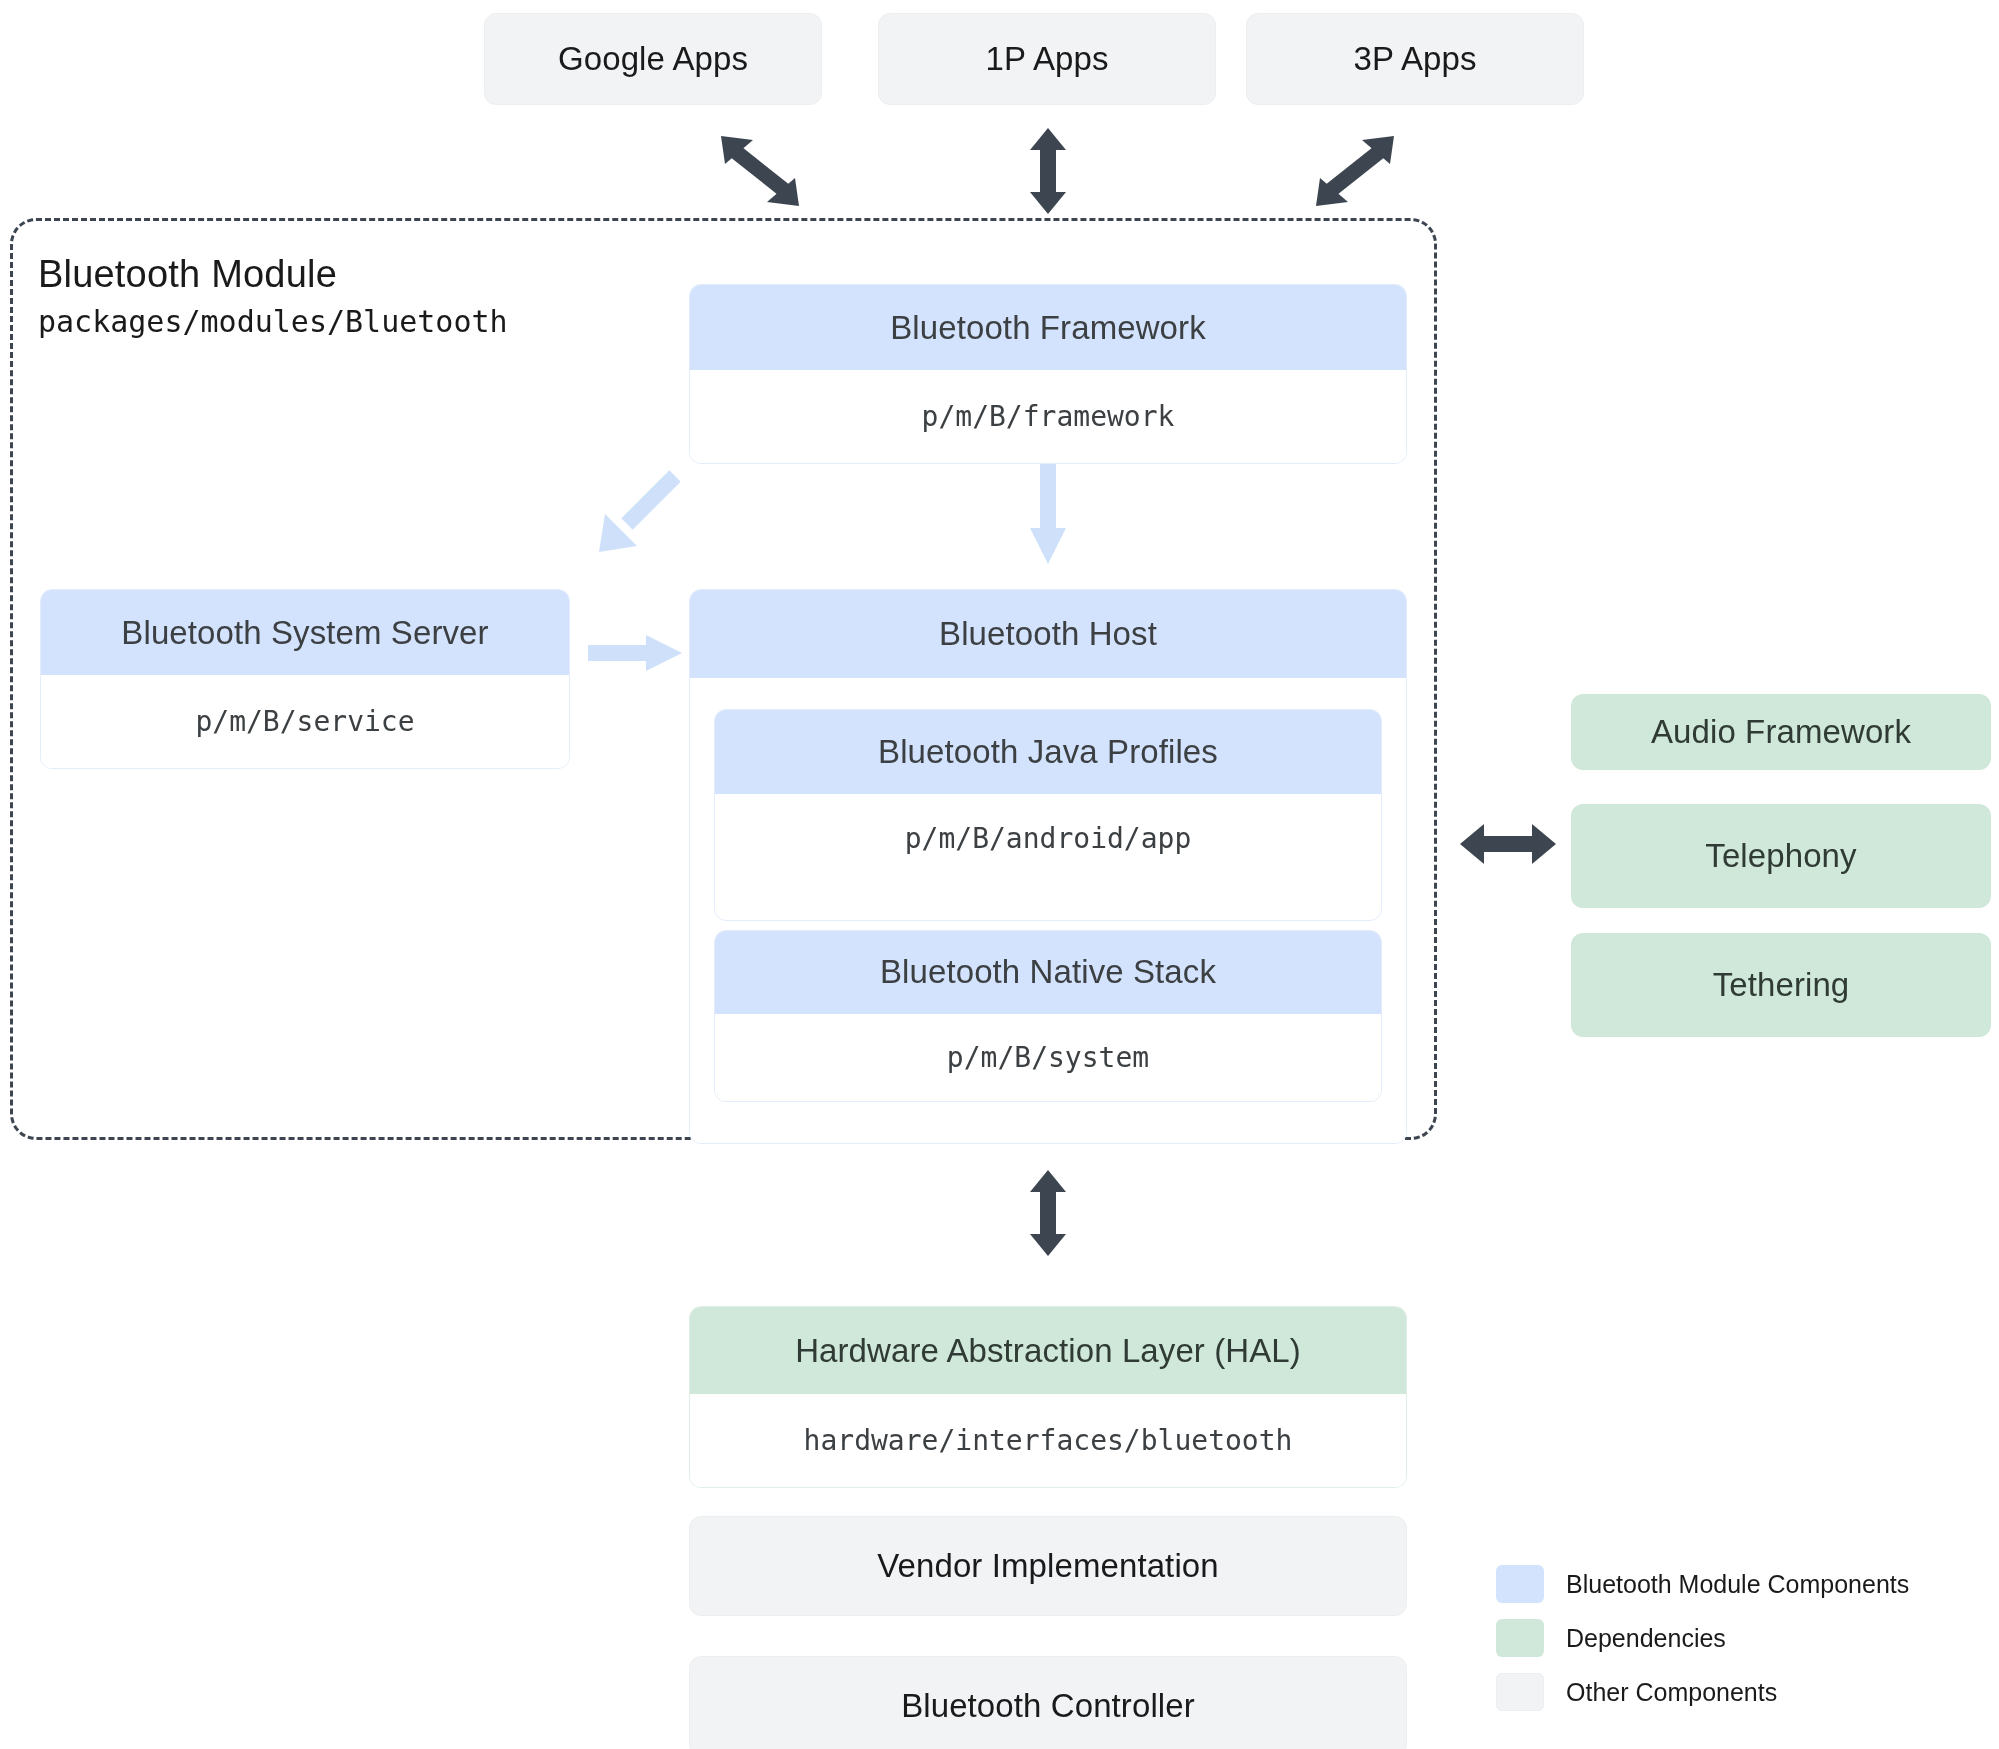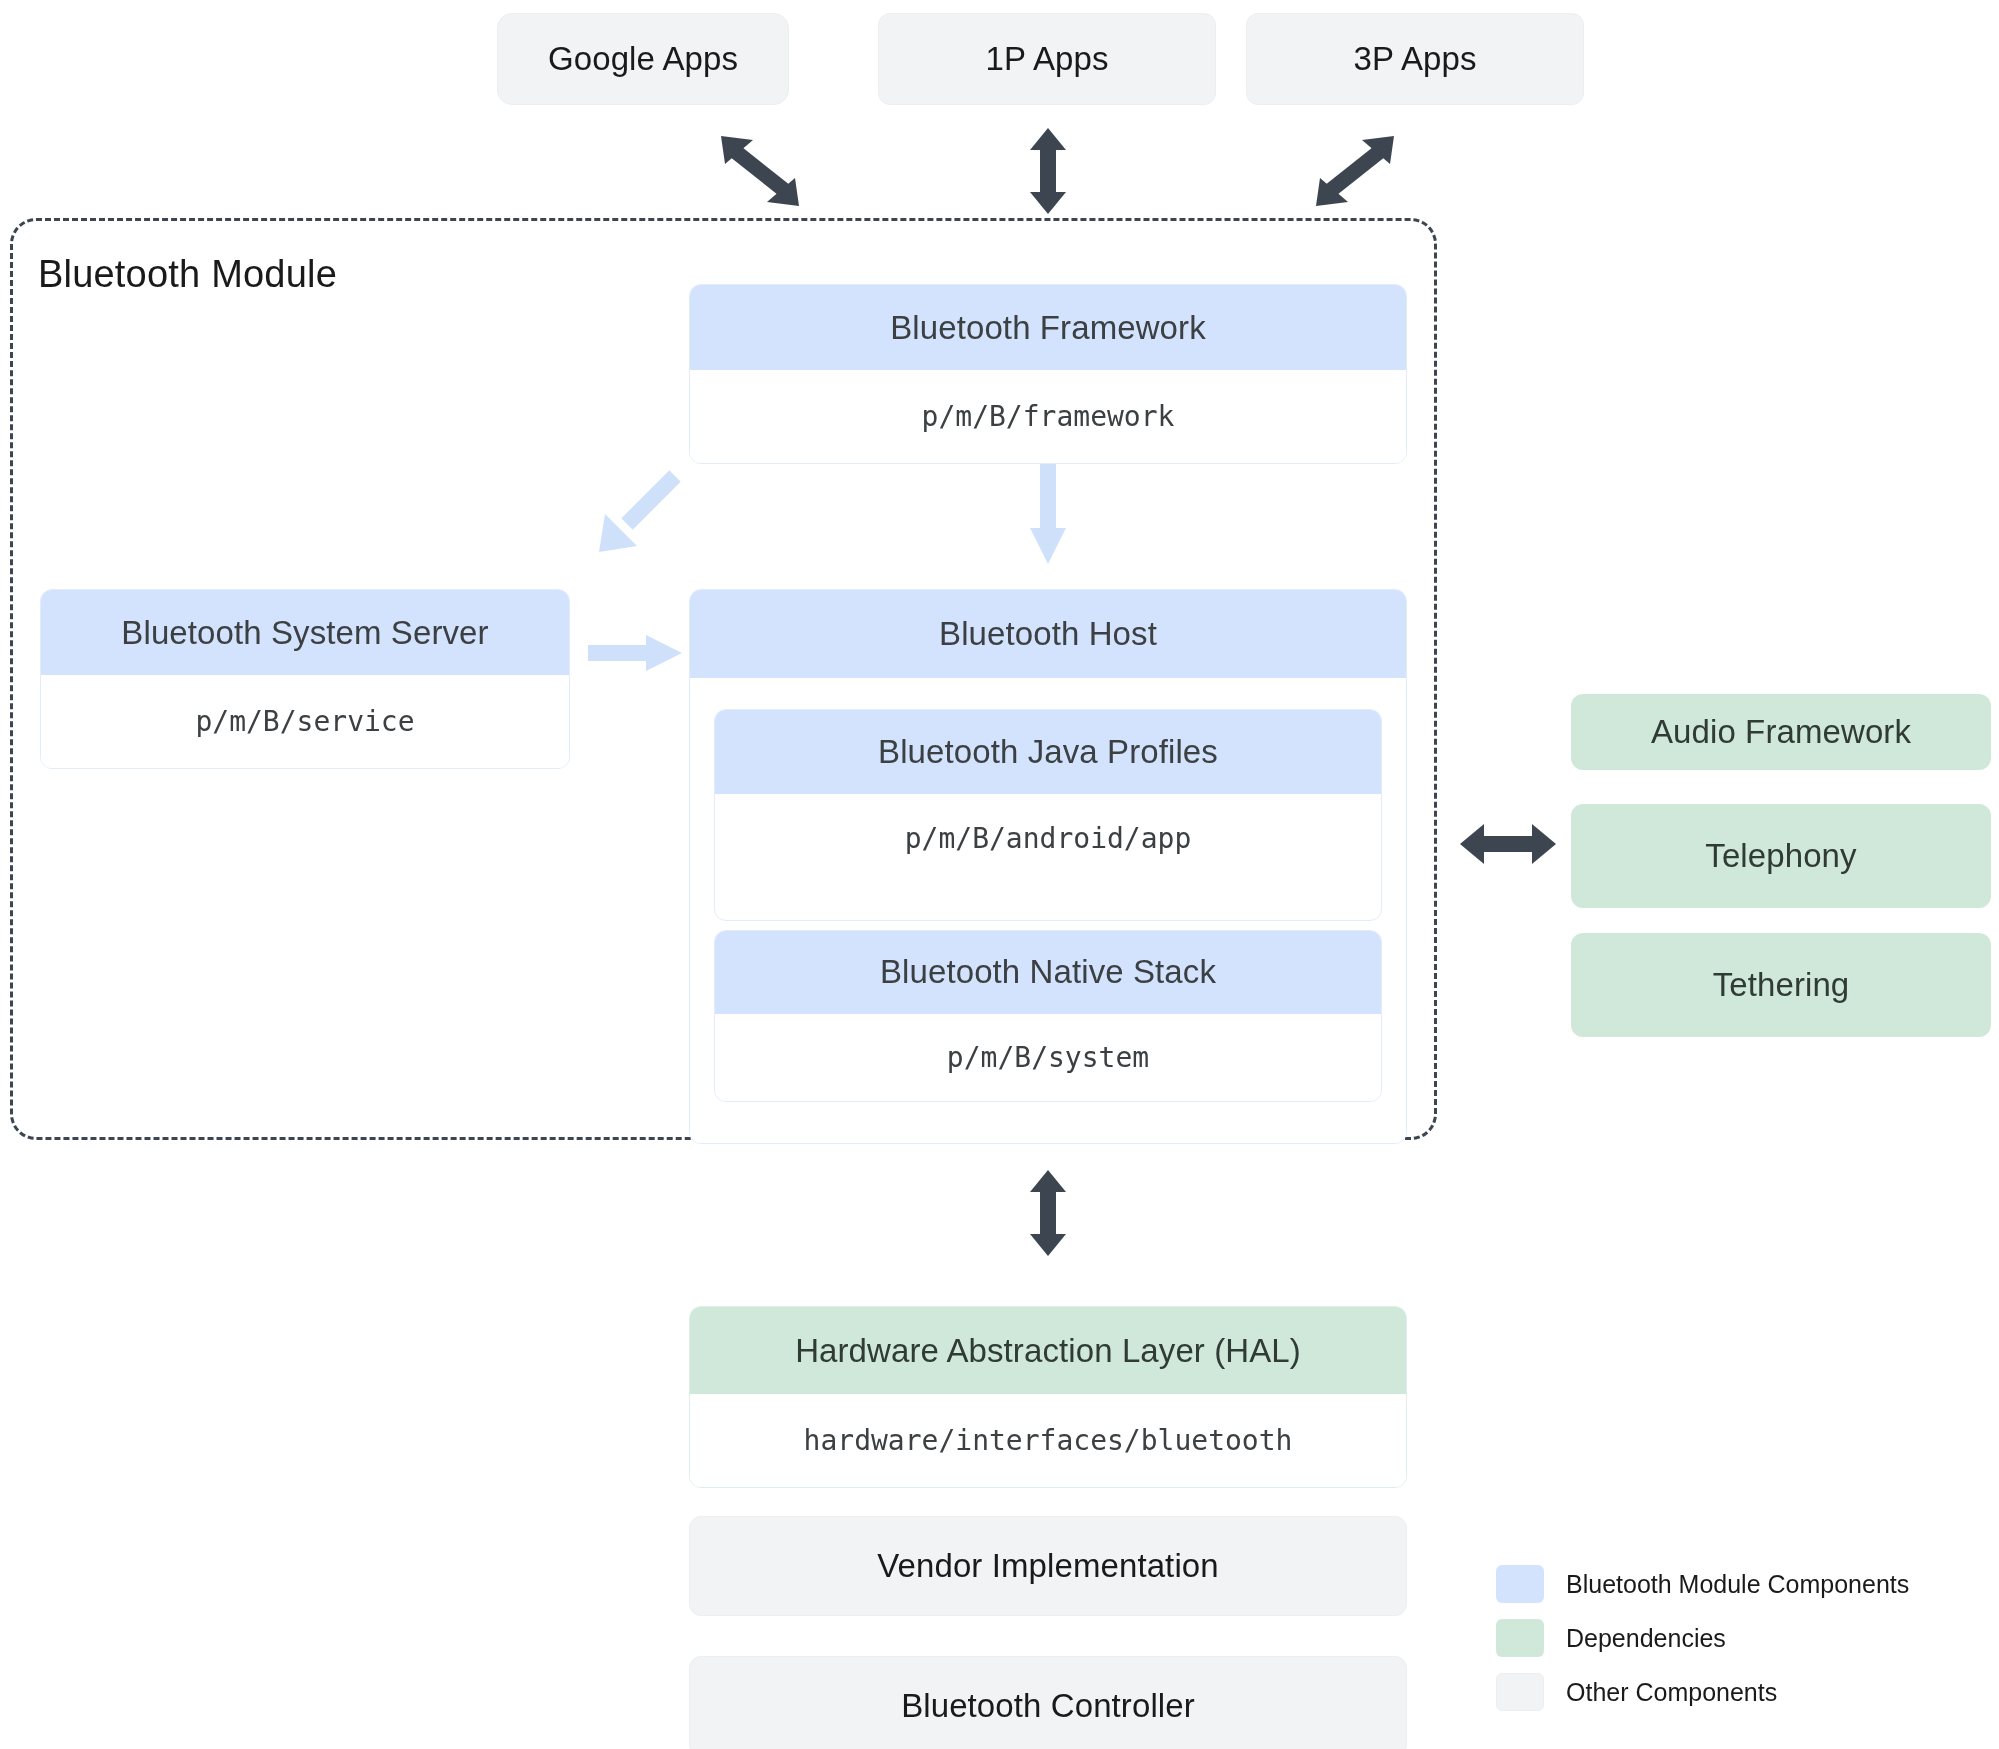--- a/index.html
+++ b/index.html
@@ -124,21 +124,21 @@
     font-size: 25px;
     color: #1a1a1a;
     white-space: nowrap;
   }
 </style>
 </head>
 <body>
 
 <div id="canvas">
 
-  <div class="box grey" style="left:497px; top:13px; width:292px; height:92px;border-radius:15px;">
+  <div class="box grey" style="left:484px; top:13px; width:338px; height:92px;">
     <div class="title" style="height:100%;">Google Apps</div>
   </div>
 
   <div class="box grey" style="left:878px; top:13px; width:338px; height:92px;">
     <div class="title" style="height:100%;">1P Apps</div>
   </div>
 
   <div class="box grey" style="left:1246px; top:13px; width:338px; height:92px;">
     <div class="title" style="height:100%;">3P Apps</div>
   </div>
@@ -168,20 +168,21 @@
       </g>
       <polygon points="6,74 10,46 38,70" fill="#3c4550"></polygon>
       <polygon points="84,4 80,32 52,8" fill="#3c4550"></polygon>
     </svg>
   </div>
 
   <div id="module-boundary"></div>
 
   <div id="module-heading">
     <div class="mod-title">Bluetooth Module</div>
+    <div class="mod-path">packages/modules/Bluetooth</div>
   </div>
 
   <div class="box blue withpath" style="left:689px; top:256px; width:718px; height:180px;">
     <div class="title" style="height:86px;">Bluetooth Framework</div>
     <div class="path" style="height:94px;">p/m/B/framework</div>
   </div>
 
   <div class="arrow" style="left:1029px; top:464px; width:38px; height:100px;">
     <svg width="38" height="100" viewBox="0 0 38 100">
       <rect x="11" y="0" width="16" height="66" fill="#cfe0fb"></rect>

